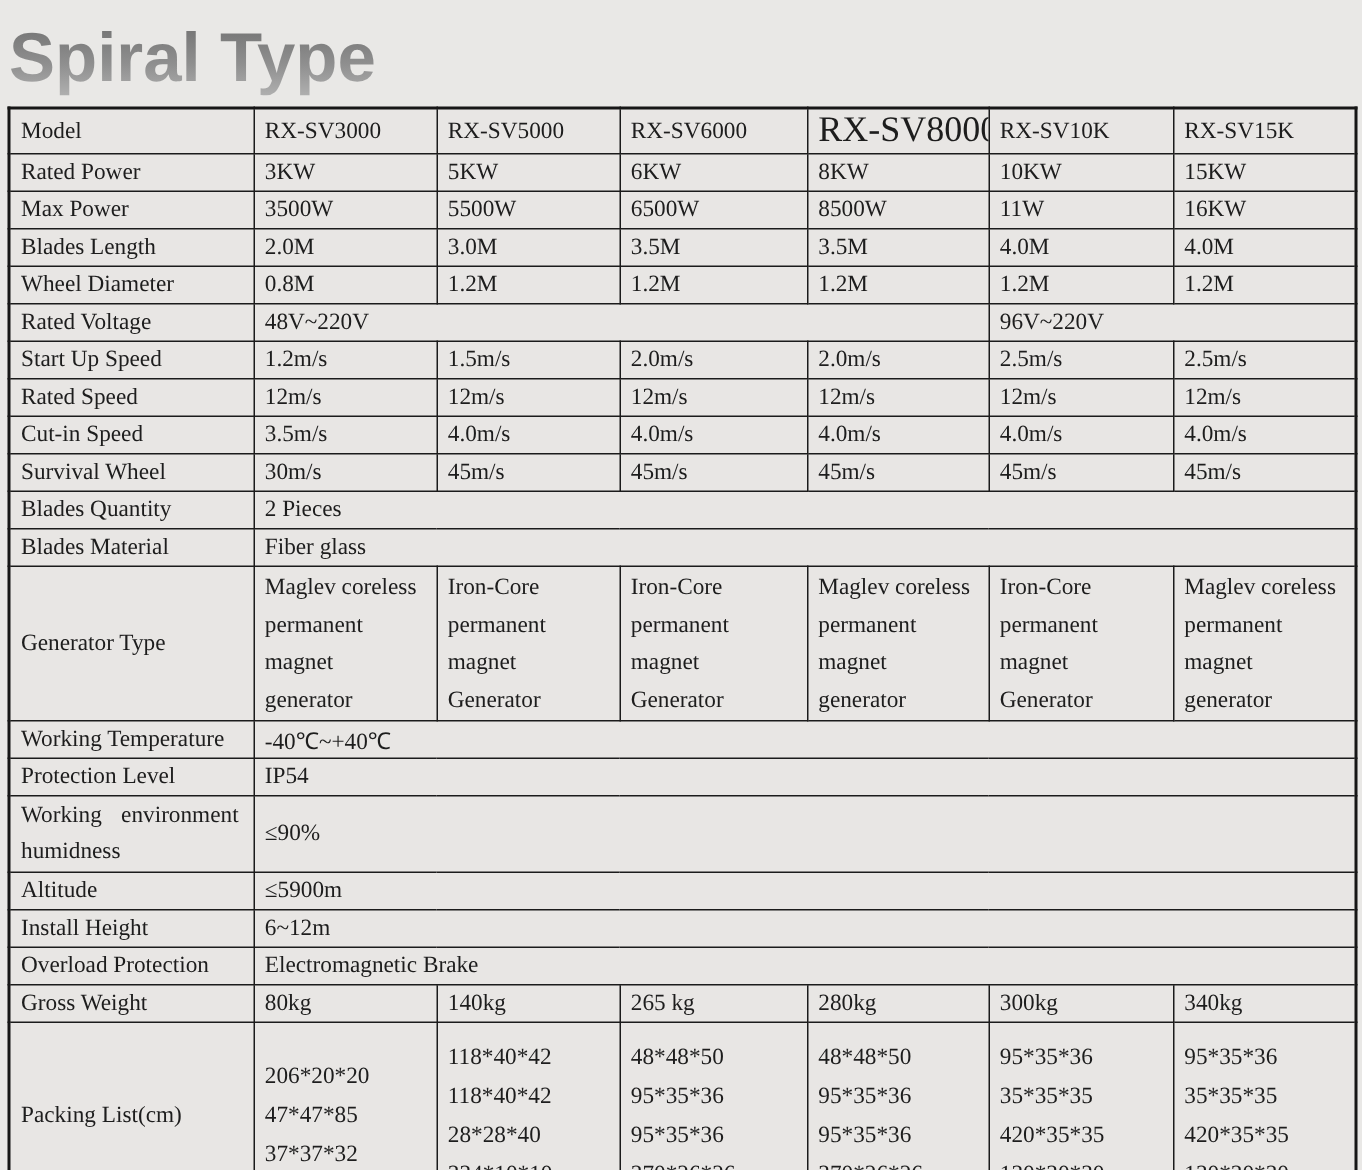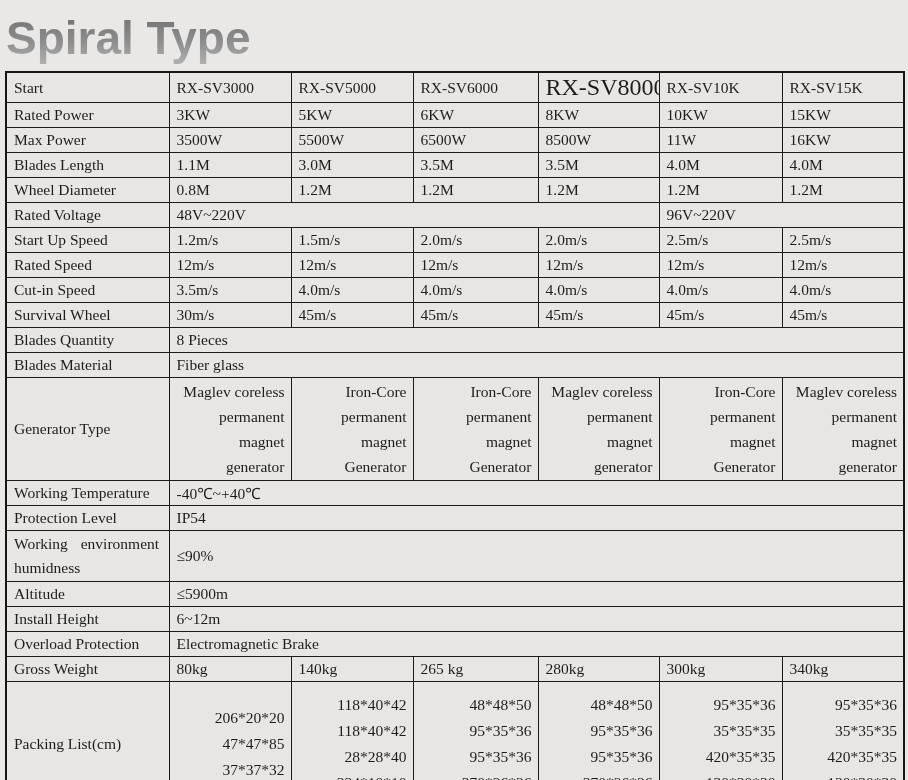--- a/index.html
+++ b/index.html
@@ -48,21 +48,20 @@
     overflow: hidden;
     white-space: nowrap;
   }
   tr { height: 25px; }
   tr.row-generator { height: 96px; }
   tr.row-humidness { height: 49px; }
   tr.row-packing { height: 125px; }
   td.ml {
     white-space: pre-line;
     line-height: 25px;
-    text-align: right;
   }
   tr.row-packing td.ml { line-height: 26px; }
   td.label-wrap {
     white-space: pre-line;
     line-height: 24px;
     word-spacing: 9px;
   }
   td.model-big { font-size: 24px; }
 </style>
 </head>
@@ -76,21 +75,21 @@
       <col style="width:163px">
         <col style="width:122px">
         <col style="width:122px">
         <col style="width:125px">
         <col style="width:121px">
         <col style="width:123px">
         <col style="width:122px">
     </colgroup>
     <tbody>
       <tr>
-        <td>Start</td>
+        <td>Model</td>
         <td>RX-SV3000</td>
         <td>RX-SV5000</td>
         <td>RX-SV6000</td>
         <td class="model-big">RX-SV8000</td>
         <td>RX-SV10K</td>
         <td>RX-SV15K</td>
       </tr>
       <tr>
         <td>Rated Power</td>
         <td>3KW</td>
@@ -104,21 +103,21 @@
         <td>Max Power</td>
         <td>3500W</td>
         <td>5500W</td>
         <td>6500W</td>
         <td>8500W</td>
         <td>11W</td>
         <td>16KW</td>
       </tr>
       <tr>
         <td>Blades Length</td>
-        <td>1.1M</td>
+        <td>2.0M</td>
         <td>3.0M</td>
         <td>3.5M</td>
         <td>3.5M</td>
         <td>4.0M</td>
         <td>4.0M</td>
       </tr>
       <tr>
         <td>Wheel Diameter</td>
         <td>0.8M</td>
         <td>1.2M</td>
@@ -163,21 +162,21 @@
         <td>Survival Wheel</td>
         <td>30m/s</td>
         <td>45m/s</td>
         <td>45m/s</td>
         <td>45m/s</td>
         <td>45m/s</td>
         <td>45m/s</td>
       </tr>
       <tr>
         <td>Blades Quantity</td>
-        <td colspan="6">8 Pieces</td>
+        <td colspan="6">2 Pieces</td>
       </tr>
       <tr>
         <td>Blades Material</td>
         <td colspan="6">Fiber glass</td>
       </tr>
       <tr class="row-generator">
         <td>Generator Type</td>
         <td class="ml">Maglev coreless
 permanent
 magnet

